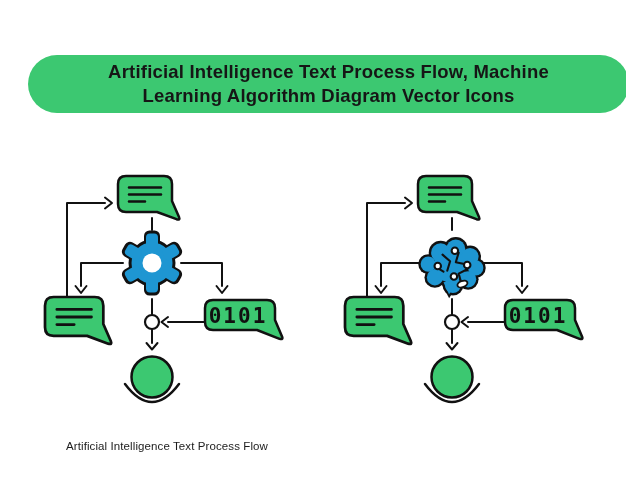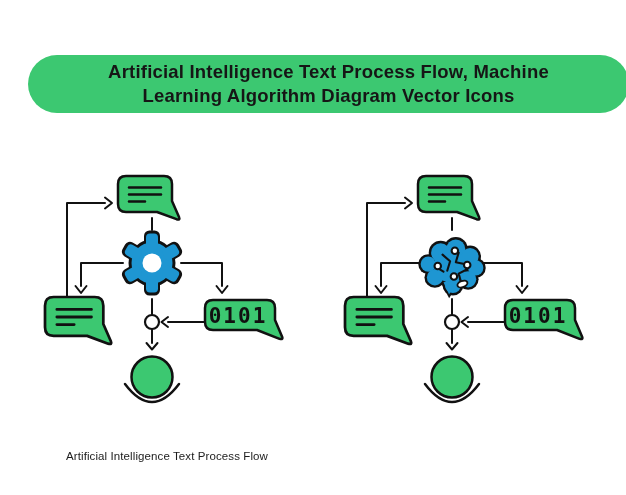--- a/index.html
+++ b/index.html
@@ -33,21 +33,21 @@
     line-height:1.32;
     font-weight:600;
     letter-spacing:0.2px;
     color:var(--text-dark);
   }
   .diagram-svg{position:absolute;top:160px;}
   #diagram-left-svg{left:27px;}
   #diagram-right-svg{left:327px;}
   .caption{
     position:absolute;
-    top:450px;
+    top:440px;
     width:280px;
     text-align:center;
     font-size:11.5px;
     color:#1c1c1c;
     letter-spacing:0.1px;
   }
   #caption-left{left:27px;}
   #caption-right{left:317px;}
   .binary-text{
     font-family:"DejaVu Sans Mono", monospace;

